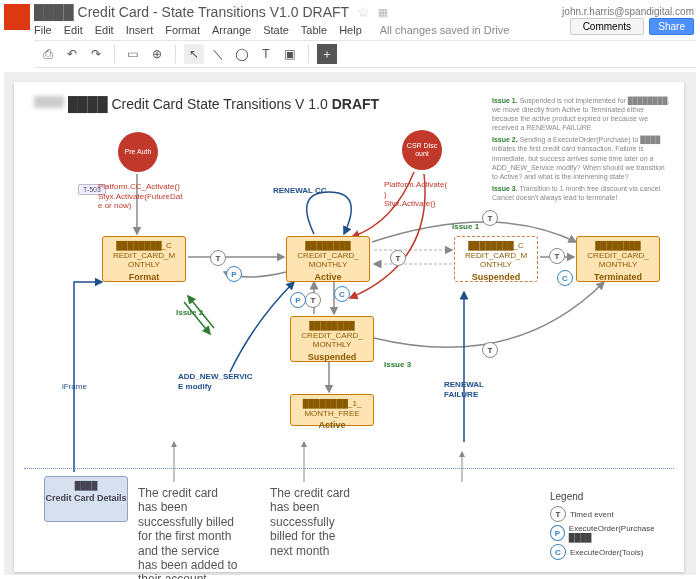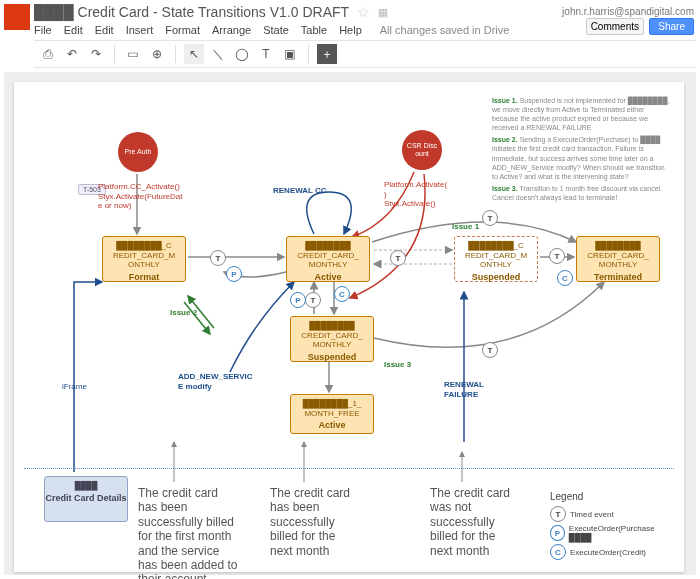--- a/index.html
+++ b/index.html
@@ -5,34 +5,34 @@
 html,body{margin:0;padding:0;font-family:Arial,Helvetica,sans-serif;font-size:11px;background:#fff;width:700px;height:579px;overflow:hidden}
 .logo{width:26px;height:26px;background:#dc3912;position:absolute;left:4px;top:4px}
 .hdr{position:absolute;left:34px;top:4px;right:4px}
 .title-row{display:flex;align-items:center;gap:8px}
 .doc-title{font-size:14px;color:#555}
 .star{color:#ccc;font-size:14px}
 .menu-row{display:flex;gap:12px;font-size:11px;color:#444;margin-top:4px}
 .menu-row span{cursor:pointer}
 .changes{color:#888;margin-left:6px}
 .user-email{position:absolute;right:6px;top:6px;font-size:10px;color:#777}
-.btn-comments{position:absolute;right:56px;top:18px;font-size:10px;background:#f5f5f5;border:1px solid #ccc;padding:2px 4px;border-radius:2px}
+.btn-comments{position:absolute;right:56px;top:18px;font-size:10px;background:#f5f5f5;border:1px solid #ccc;padding:2px 12px;border-radius:2px}
 .btn-share{position:absolute;right:6px;top:18px;font-size:10px;background:#4d90fe;color:#fff;border:1px solid #3079ed;padding:2px 8px;border-radius:2px}
 .toolbar{position:absolute;left:34px;right:4px;top:40px;border-top:1px solid #e5e5e5;border-bottom:1px solid #e5e5e5;height:26px;display:flex;align-items:center;gap:4px;padding:0 4px}
 .tbtn{width:18px;height:18px;display:flex;align-items:center;justify-content:center;color:#555;font-size:12px;border:1px solid transparent}
 .tbtn.grey{background:#eee}
 .divider{width:1px;height:18px;background:#ddd;margin:0 4px}
 .canvas-wrap{position:absolute;left:4px;right:4px;top:72px;bottom:4px;background:#eee;padding:10px}
 .canvas{background:#fff;width:670px;height:490px;position:relative;box-shadow:0 1px 3px rgba(0,0,0,.2)}
 .diagram-title{position:absolute;left:20px;top:14px;font-size:14px;color:#333}
 .diagram-title b{font-weight:bold}
 .state{position:absolute;width:84px;height:46px;border:1px solid #c97c00;background:#ffe4b3;border-radius:3px;font-size:8px;color:#8a5a00;text-align:center;padding-top:4px;box-sizing:border-box;line-height:1.2}
 .state .name{display:block;font-size:9px;font-weight:bold;margin-top:2px}
 .state.suspended{background:#fff;border:1px dashed #cf7c4a}
-.state.monthfree{height:40px}
+.state.monthfree{height:32px}
 .state.ccdetails{background:#d6e0ef;border:1px solid #8fa4c4;color:#445}
 .circ{position:absolute;width:40px;height:40px;border-radius:50%;background:#c0392b;color:#fff;font-size:7px;text-align:center;display:flex;align-items:center;justify-content:center;line-height:1.2}
 .pill{position:absolute;width:14px;height:14px;border-radius:50%;background:#fff;border:1px solid #888;font-size:8px;color:#444;display:flex;align-items:center;justify-content:center;font-weight:bold}
 .pill.p{border-color:#3b82c4;color:#3b82c4}
 .pill.c{border-color:#3b82c4;color:#3b82c4}
 .lbl{position:absolute;font-size:8px;line-height:1.2}
 .lbl.red{color:#c0392b}
 .lbl.blue{color:#1f4e8c}
 .lbl.green{color:#2e7d32;font-weight:bold}
 .lbl.darkblue{color:#1f4e8c;font-weight:bold}
@@ -146,20 +146,24 @@
     <path d="M170,220 L196,252" stroke="#2e7d32" stroke-width="1.5" fill="none" marker-end="url(#ag)"></path>
     <path d="M200,246 L174,214" stroke="#2e7d32" stroke-width="1.5" fill="none" marker-end="url(#ag)"></path>
 
     <path d="M272,190 Q230,200 210,190" stroke="#888" stroke-width="1.5" fill="none" marker-end="url(#ah)"></path>
 
     <path d="M160,400 L160,360" stroke="#888" stroke-width="1" fill="none" marker-end="url(#ah)"></path>
     <path d="M290,400 L290,360" stroke="#888" stroke-width="1" fill="none" marker-end="url(#ah)"></path>
     <path d="M448,400 L448,370" stroke="#888" stroke-width="1" fill="none" marker-end="url(#ah)"></path>
   </svg>
 
+  <div class="diagram-title">
+    <span class="blurred" style="width:30px;height:12px">xxxx</span>
+    <span>████ Credit Card State Transitions V 1.0 </span><b>DRAFT</b>
+  </div>
 
   <div class="issues">
     <div><b>Issue 1.</b><span> Suspended is not implemented for ████████, we move directly from Active to Terminated either because the active product expired or because we received a RENEWAL FAILURE</span></div>
     <div style="margin-top:3px"><b>Issue 2.</b><span> Sending a ExecuteOrder(Purchase) to ████ initiates the first credit card transaction. Failure is immediate, but success arrives some time later on a ADD_NEW_Service modify? When should we transition to Active? and what is the intervening state?</span></div>
     <div style="margin-top:3px"><b>Issue 3.</b><span> Transition to 1 month free discount via cancel. Cancel doesn't always lead to terminate!</span></div>
   </div>
 
   <div class="circ" style="left:104px;top:50px">Pre Auth</div>
   <div class="circ" style="left:388px;top:48px">CSR Disc ount</div>
 
@@ -200,44 +204,43 @@
   <div class="pill" style="left:376px;top:168px">T</div>
   <div class="pill" style="left:535px;top:166px">T</div>
   <div class="pill c" style="left:543px;top:188px">C</div>
   <div class="pill c" style="left:320px;top:204px">C</div>
   <div class="pill" style="left:291px;top:210px">T</div>
   <div class="pill p" style="left:276px;top:210px">P</div>
   <div class="pill" style="left:468px;top:260px">T</div>
   <div class="pill" style="left:468px;top:128px">T</div>
 
   <div class="lbl green" style="left:438px;top:140px">Issue 1</div>
-  <div class="lbl green" style="left:156px;top:226px">Issue 2</div>
+  <div class="lbl green" style="left:162px;top:226px">Issue 2</div>
   <div class="lbl green" style="left:370px;top:278px">Issue 3</div>
   <div class="lbl blue" style="left:48px;top:300px">iFrame</div>
   <div class="lbl darkblue" style="left:164px;top:290px;white-space:pre-line">ADD_NEW_SERVIC
 E modify</div>
   <div class="lbl darkblue" style="left:430px;top:298px;white-space:pre-line">RENEWAL
 FAILURE</div>
 
   <div class="dotted-line" style="top:386px"></div>
 
   <div class="note" style="left:124px;top:404px;width:100px">The credit card has been successfully billed for the first month and the service has been added to their account</div>
   <div class="note" style="left:256px;top:404px">The credit card has been successfully billed for the next month</div>
-  <div class="note" style="left:416px;top:404px">The credit card was not successfully billed for the next month</div>
 
   <div class="legend">
     <h4>Legend</h4>
     <div class="legend-row">
           <div class="pill">T</div>
           <span>Timed event</span>
         </div>
     <div class="legend-row">
           <div class="pill p">P</div>
           <span>ExecuteOrder(Purchase ████</span>
         </div>
     <div class="legend-row">
           <div class="pill c">C</div>
-          <span>ExecuteOrder(Credit)</span>
+          <span>ExecuteOrder(Tools)</span>
         </div>
   </div>
 
 </div>
 </div>
 
 </body></html>

